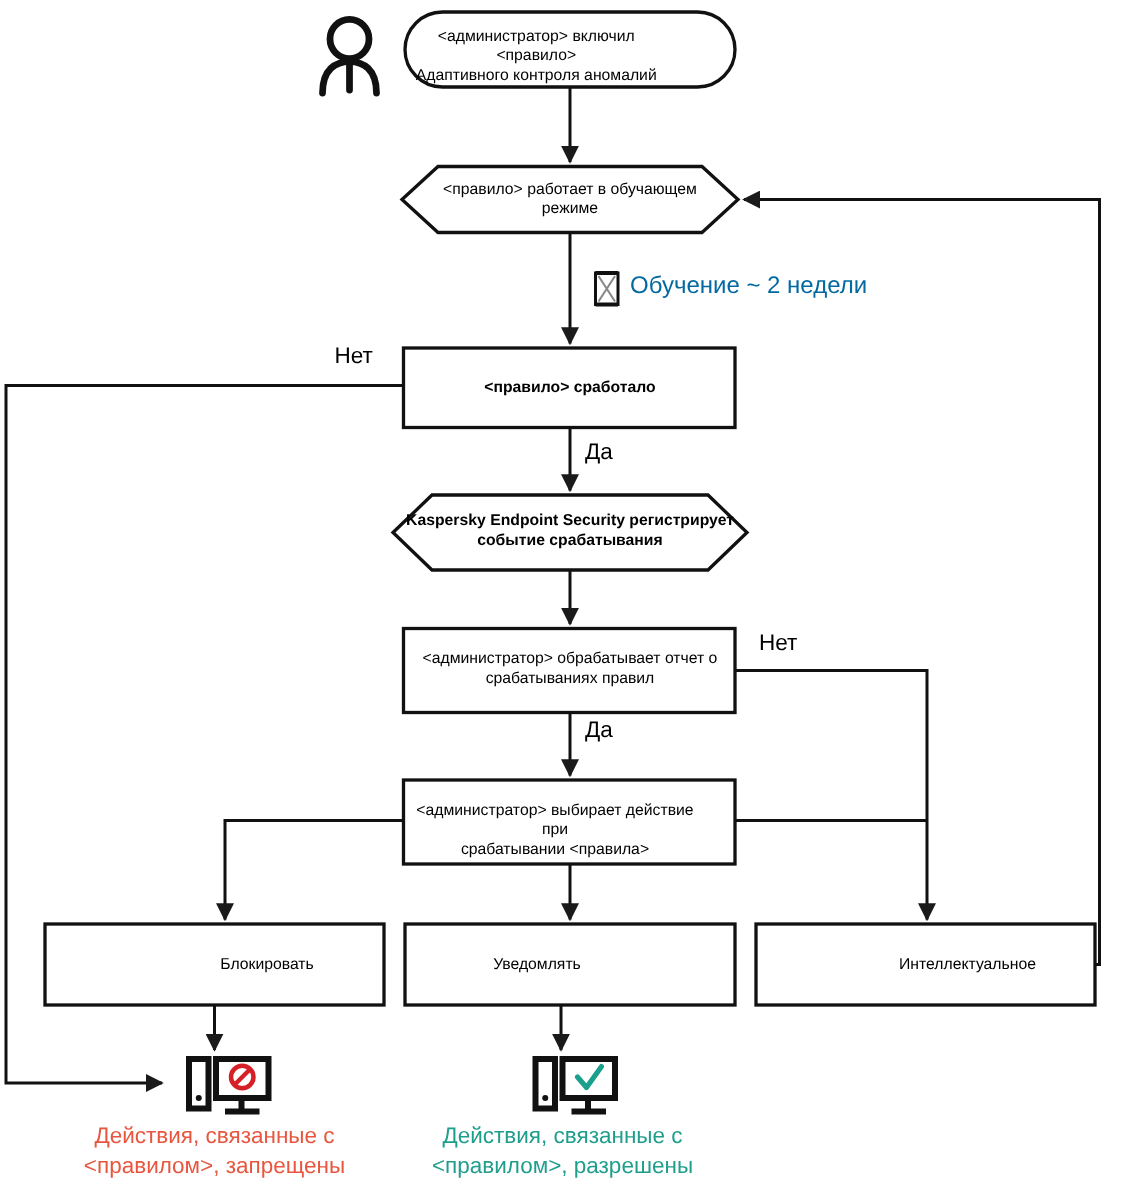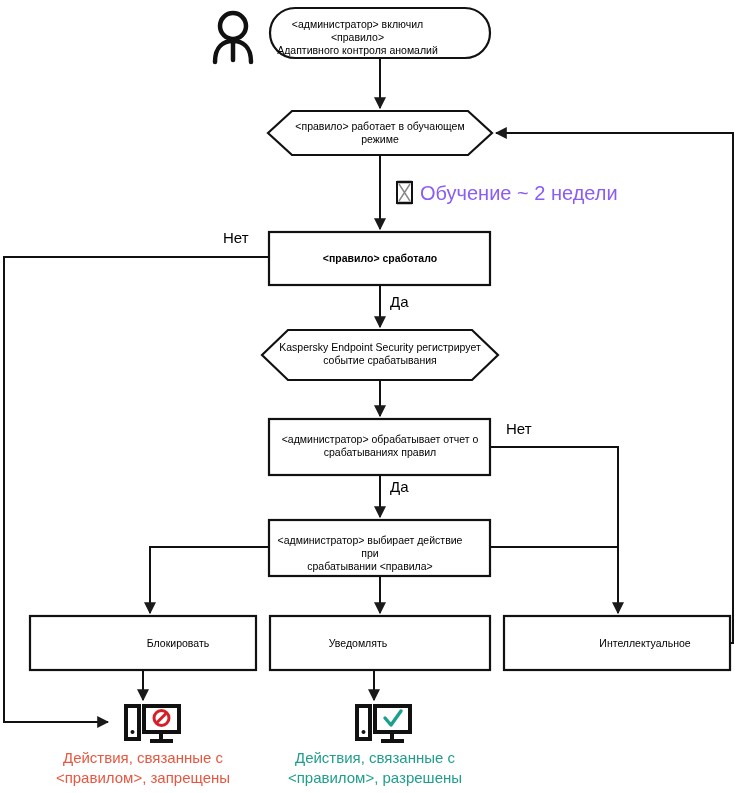--- a/index.html
+++ b/index.html
@@ -35,22 +35,22 @@
   .node-sm { font-size: 10.5px; }
   .edge-label {
     position: absolute;
     font-size: 15px;
     color: #000000;
     text-align: right;
     white-space: nowrap;
   }
   .note-label {
     position: absolute;
-    font-size: 20px;
-    color: #8b5cf6;
+    font-size: 16px;
+    color: #0369a1;
     white-space: nowrap;
   }
   .outcome-label {
     position: absolute;
     text-align: center;
     font-size: 15px;
     line-height: 1.3;
     white-space: pre-line;
   }
 </style>
@@ -140,21 +140,21 @@
   </svg>
 
   <div class="node-label node-sm" style="left:272px; top:18px; width:171px;">&lt;администратор&gt; включил &lt;правило&gt;
 Адаптивного контроля аномалий</div>
 
   <div class="node-label node-sm" style="left:290px; top:120px; width:180px;">&lt;правило&gt;  работает в обучающем
 режиме</div>
 
   <div class="node-label node-sm" style="left:272px; top:252px; width:216px;font-weight:bold;">&lt;правило&gt; сработало</div>
 
-  <div class="node-label node-sm" style="left:268px; top:341px; width:224px;">Kaspersky Endpoint Security регистрирует
+  <div class="node-label node-sm" style="left:268px; top:341px; width:224px;font-weight:bold;">Kaspersky Endpoint Security регистрирует
 событие срабатывания</div>
 
   <div class="node-label node-sm" style="left:272px; top:433px; width:216px;">&lt;администратор&gt; обрабатывает отчет о
 срабатываниях правил</div>
 
   <div class="node-label node-sm" style="left:272px; top:534px; width:196px;">&lt;администратор&gt; выбирает действие при
 срабатывании &lt;правила&gt;</div>
 
   <div class="node-label node-sm" style="left:32px; top:637px; width:222px;margin-left:35px;">Блокировать</div>
 

